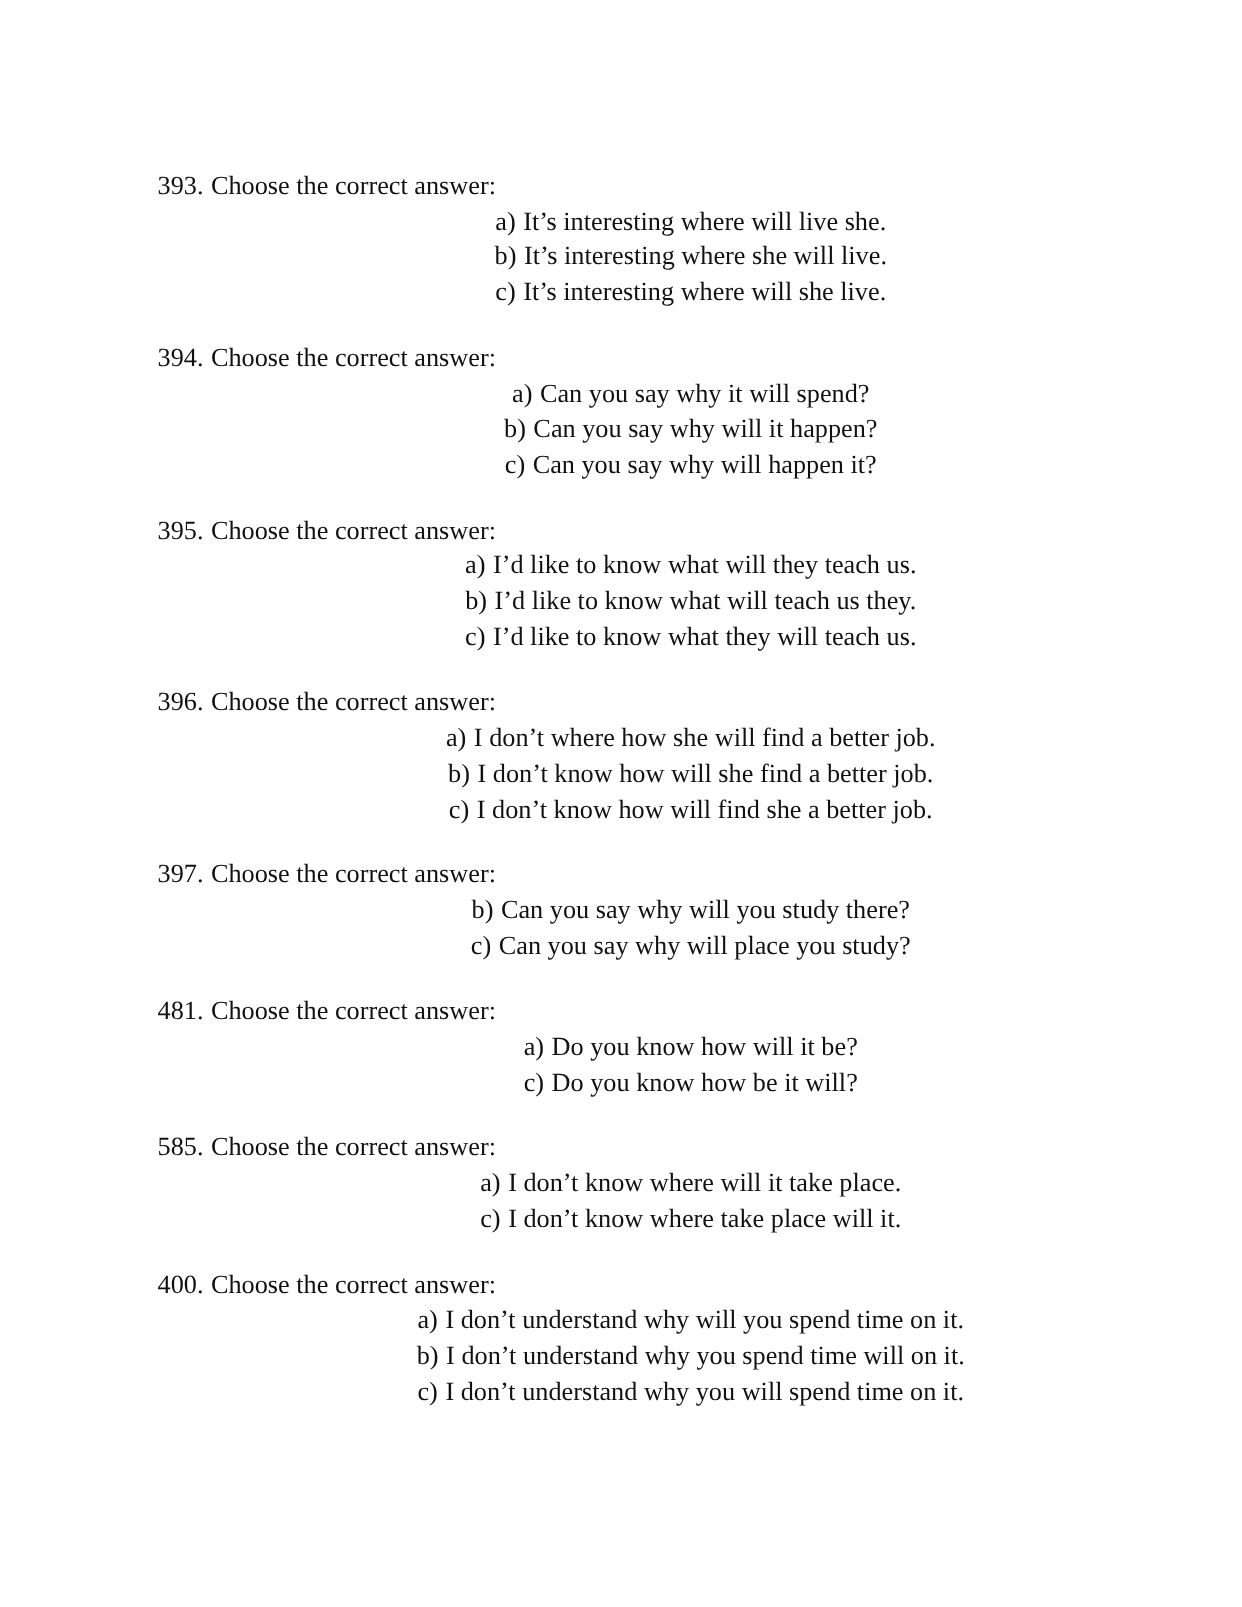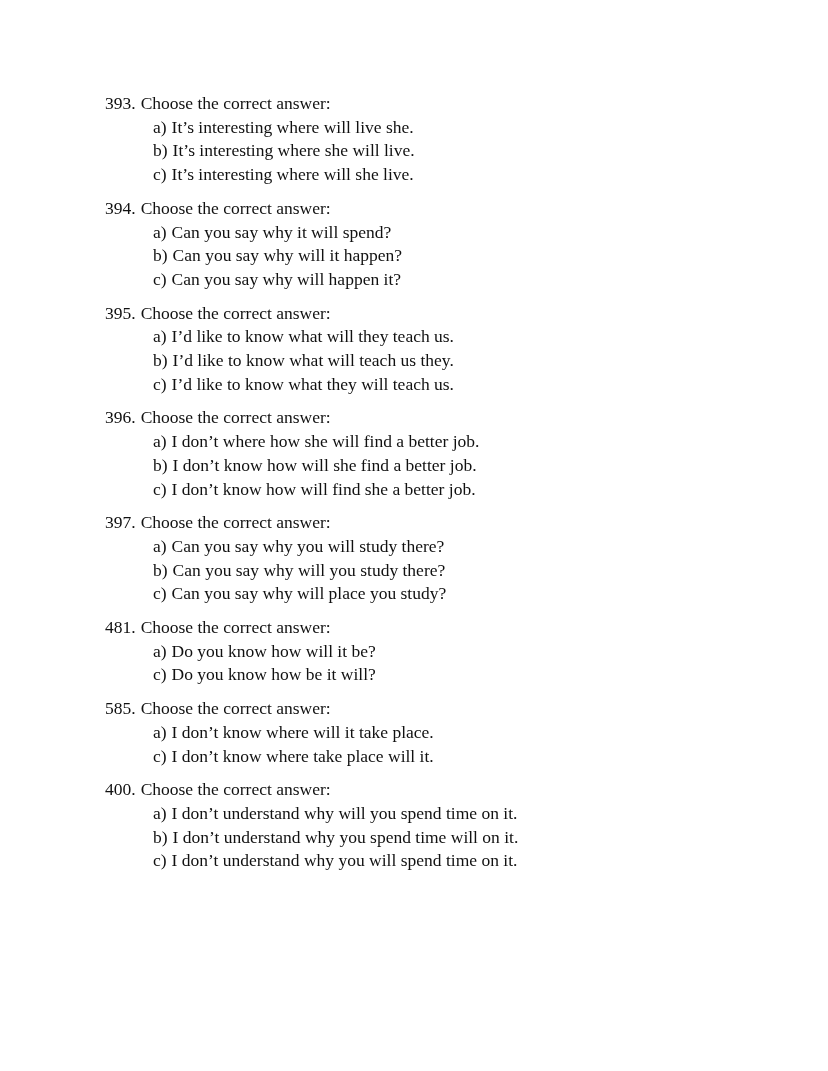--- a/index.html
+++ b/index.html
@@ -21,33 +21,35 @@
     left: 105px;
     right: 60px;
   }
   .question-block {
     margin-bottom: 10px;
     font-size: 17.5px;
     line-height: 23.7px;
   }
   .question-head {
     white-space: nowrap;
+    margin-top: 20px;
   }
   .question-number {
     display: inline;
   }
   .question-prompt {
     display: inline;
     margin-left: 5px;
   }
   .options {
     padding-left: 48px;
   }
   .option-line {
     white-space: nowrap;
+    text-align: center;
   }
   .option-label {
     display: inline;
   }
   .option-text {
     display: inline;
     margin-left: 5px;
   }
 </style>
 </head>
@@ -128,23 +130,20 @@
     <span class="option-label">c)</span><span class="option-text">I don’t know how will find she a better job.</span>
   </div>
 </div>
   </div>
 
   <div class="question-block">
     <div class="question-head">
       <span class="question-number">397.</span><span class="question-prompt">Choose the correct answer:</span>
     </div>
     <div class="options">
-  <div class="option-line">
-    <span class="option-label">a)</span><span class="option-text">Can you say why you will study there?</span>
-  </div>
 
   <div class="option-line">
     <span class="option-label">b)</span><span class="option-text">Can you say why will you study there?</span>
   </div>
 
   <div class="option-line">
     <span class="option-label">c)</span><span class="option-text">Can you say why will place you study?</span>
   </div>
 </div>
   </div>

